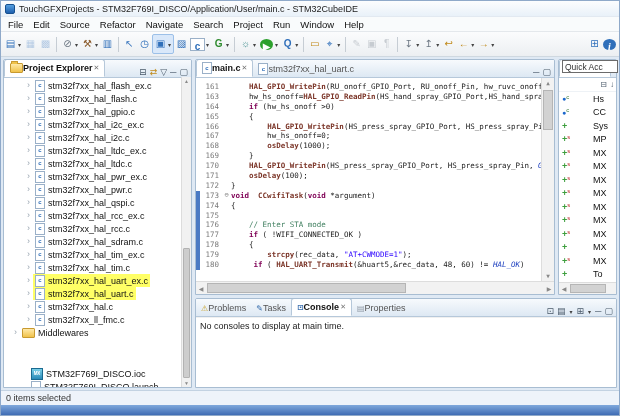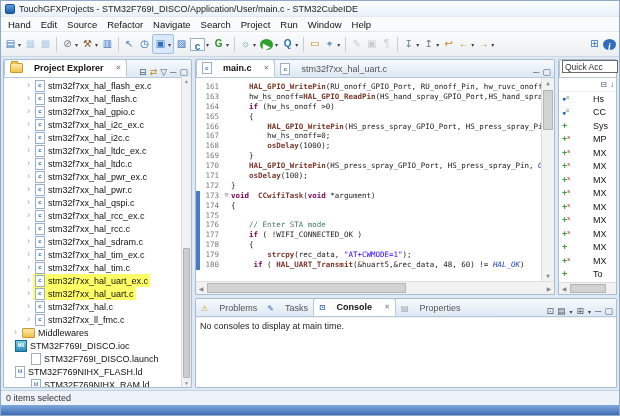--- a/index.html
+++ b/index.html
@@ -24,21 +24,21 @@
   .c-grey{color:#6b7682;} .c-gold{color:#c08a1a;} .c-teal{color:#3a8a8a;}
   .c-run{background:#2ca02c;color:#fff;border-radius:50%;width:11px;height:11px;font-size:6px;line-height:11px;margin:0 1px;}
   .c-prof{color:#2f6fba;font-weight:bold;font-size:9px;}
   .c-info{background:#2f6fba;color:#fff;border-radius:50%;width:11px;height:11px;font-size:8px;line-height:11px;font-weight:bold;font-family:"Liberation Serif",serif;font-style:italic;}
   .c-cdoc{color:#2f6fba;font-weight:bold;font-size:9px;border:1px solid #9ab0c8;background:#fff;width:9px;height:11px;line-height:11px;}
   .quick-access{position:absolute;right:1px;top:28px;width:56px;height:13px;box-sizing:border-box;background:#fff;border:1px solid #6b6b6b;font-size:8.5px;color:#333;padding:1px 2px;overflow:hidden;white-space:nowrap;}
   
   .main{flex:1;display:flex;gap:3px;padding:2px;box-sizing:border-box;background:#dfe9f4;min-height:0;}
   .panel{background:#fff;border:1px solid #a8bdd2;border-radius:2px 2px 0 0;display:flex;flex-direction:column;overflow:hidden;box-sizing:border-box;}
   .view-tabrow{height:17px;flex:none;display:flex;align-items:flex-end;background:linear-gradient(#f7fafd,#dde8f3);border-bottom:1px solid #b6c8da;font-size:9px;color:#555;position:relative;}
-  .view-tab{display:flex;align-items:center;gap:11px;padding:8px 5px;height:15px;box-sizing:border-box;white-space:nowrap;cursor:default;}
+  .view-tab{display:flex;align-items:center;gap:0;padding:8px 5px;height:15px;box-sizing:border-box;white-space:nowrap;cursor:default;}
   .view-tab.active{background:#fff;border:1px solid #b6c8da;border-bottom:1px solid #fff;border-radius:3px 3px 0 0;font-weight:bold;color:#111;}
   .tab-close{font-size:7px;color:#777;margin-left:1px;}
   .vt-icons{margin-left:auto;display:flex;align-items:center;gap:3px;padding-right:3px;font-size:9px;color:#4a5a6a;}
   .hic{cursor:default;}
   .hic.gold{color:#c08a1a;}
   
   .explorer{width:189px;flex:none;position:relative;}
   .fold-ic{width:11px;height:8px;background:linear-gradient(#ffe9a8,#f0c24a);border:1px solid #c89a30;border-radius:1px;position:relative;flex:none;}
   .fold-ic::before{content:"";position:absolute;top:-3px;left:0;width:5px;height:2px;background:#f0c24a;border:1px solid #c89a30;border-bottom:none;border-radius:1px 1px 0 0;}
   .tree{flex:1;overflow:hidden;font-size:9px;color:#111;padding-top:1px;position:relative;}
@@ -99,21 +99,21 @@
 <body>
 
 <div id="window">
 
   <div class="titlebar">
     <span class="app-icon"></span>
     <span>TouchGFXProjects - STM32F769I_DISCO/Application/User/main.c - STM32CubeIDE</span>
   </div>
 
   <div class="menubar">
-      <div class="menu-item">Hand</div>
+      <div class="menu-item">File</div>
       <div class="menu-item">Edit</div>
       <div class="menu-item">Source</div>
       <div class="menu-item">Refactor</div>
       <div class="menu-item">Navigate</div>
       <div class="menu-item">Search</div>
       <div class="menu-item">Project</div>
       <div class="menu-item">Run</div>
       <div class="menu-item">Window</div>
       <div class="menu-item">Help</div>
     </div>
@@ -375,21 +375,21 @@
               <span class="tw-label">stm32f7xx_ll_fmc.c</span>
             </span>
           </div>
           <div class="tree-row" style="padding-left: 7px;">
             <span class="tw-exp">›</span>
             <span class="tw-wrap">
               <span class="fic fic-folder"></span>
               <span class="tw-label">Middlewares</span>
             </span>
           </div>
-          <div class="tree-row" style="">
+          <div class="tree-row" style="padding-left: 16px; margin-top: 28px;">
             <span class="tw-exp"></span>
             <span class="tw-wrap">
               <span class="fic fic-ioc">MX</span>
               <span class="tw-label">STM32F769I_DISCO.ioc</span>
             </span>
           </div>
           <div class="tree-row" style="padding-left: 16px;">
             <span class="tw-exp"></span>
             <span class="tw-wrap">
               <span class="fic fic-launch"></span>

